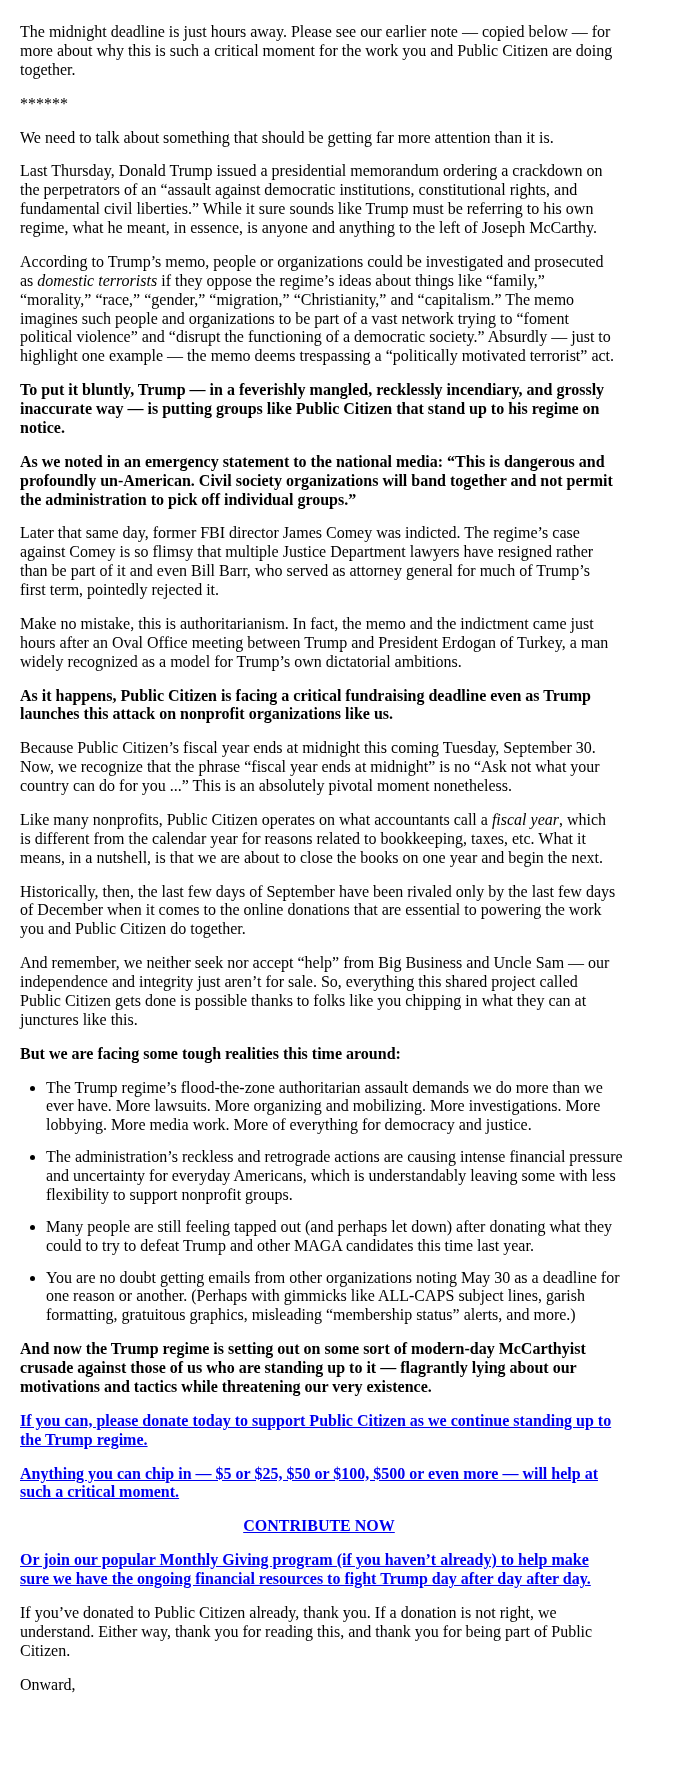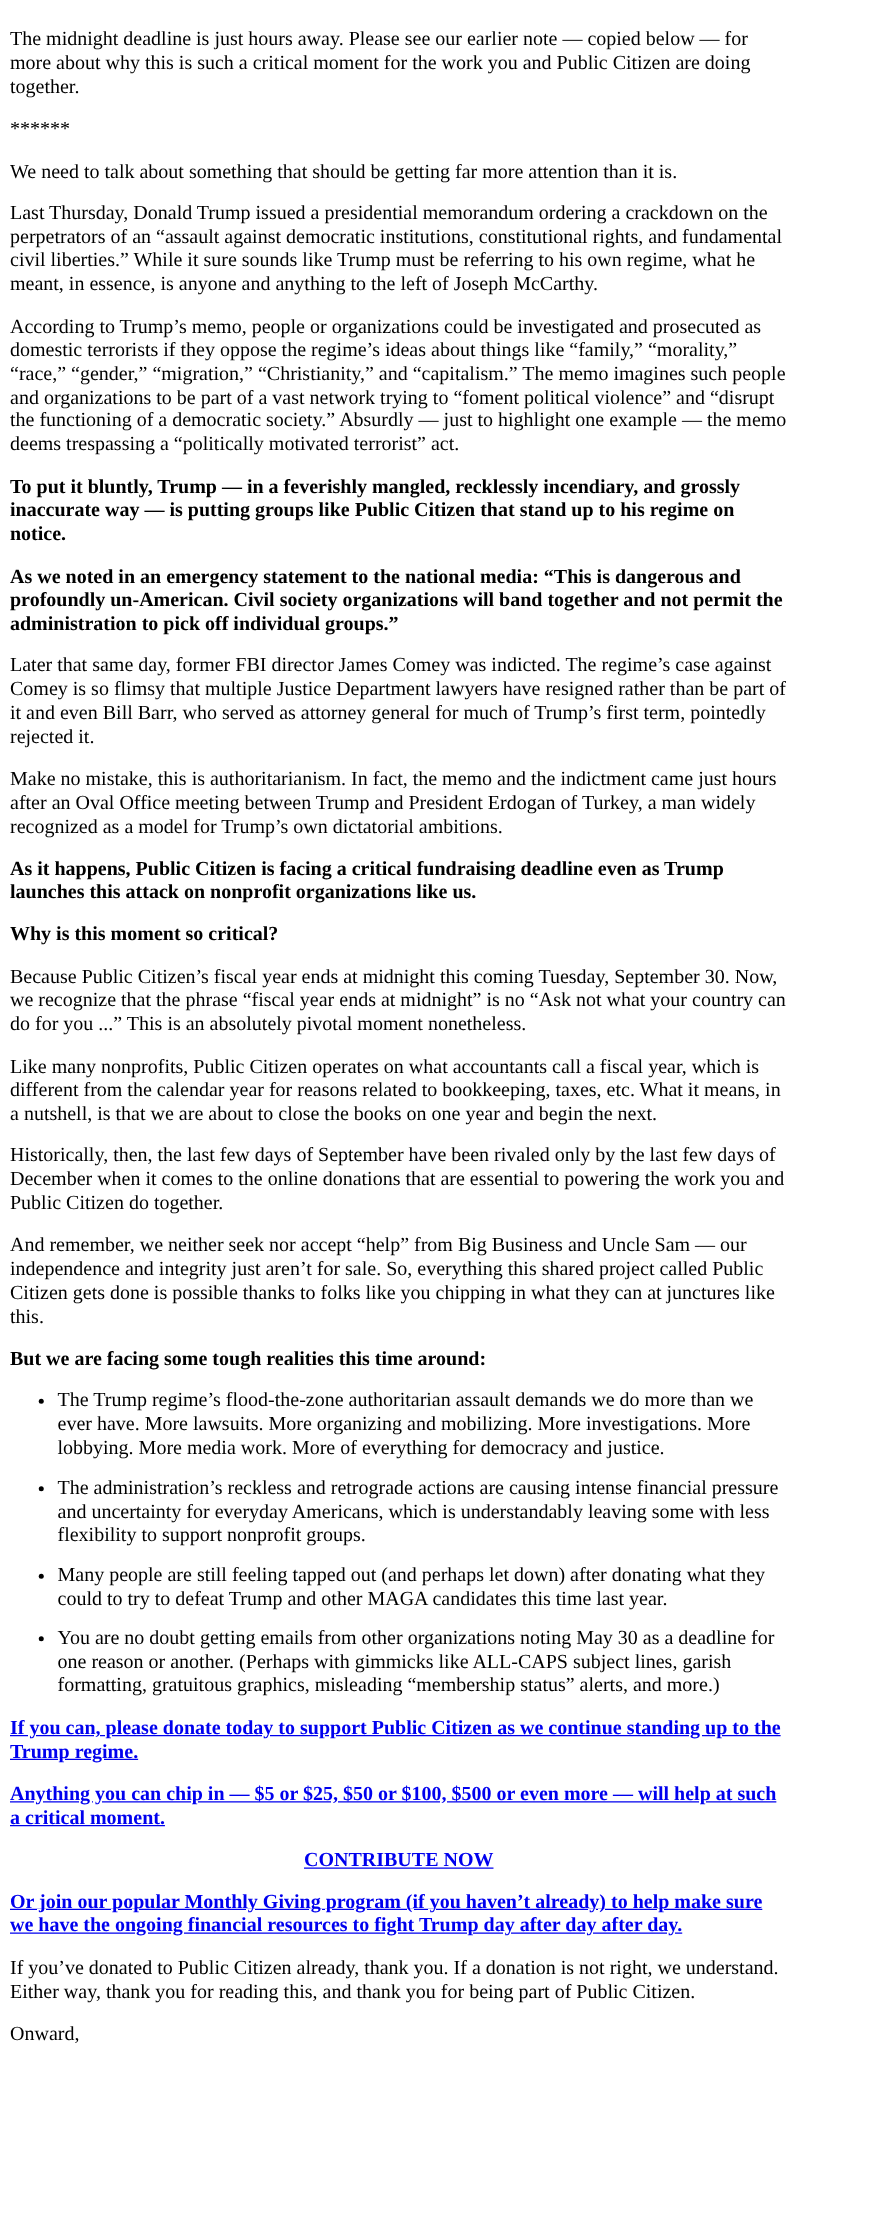--- a/index.html
+++ b/index.html
@@ -17,29 +17,30 @@
   }
   .page {
     padding: 8px 8px 16px 8px;
     box-sizing: border-box;
     width: 700px;
   }
   .email {
     max-width: 622px;
   }
   .email p {
-    margin: 15px 0;
+    margin: 15px 12px;
   }
   .email p.b {
     font-weight: bold;
   }
   .email p.center {
     text-align: center;
   }
   .email .i {
+    font-style: italic;
   }
   .email a {
     font-weight: bold;
     text-decoration: underline;
     cursor: pointer;
   }
   .email ul {
     margin: 15px 0;
     padding-left: 38px;
   }
@@ -55,32 +56,32 @@
       <p data-name="deadline-intro-paragraph"><span data-name="text-run">The midnight deadline is just hours away. Please see our earlier note — copied below — for more about why this is such a critical moment for the work you and Public Citizen are doing together.</span></p>
       <p data-name="asterisk-divider"><span data-name="text-run">******</span></p>
       <p data-name="body-paragraph"><span data-name="text-run">We need to talk about something that should be getting far more attention than it is.</span></p>
       <p data-name="body-paragraph"><span data-name="text-run">Last Thursday, Donald Trump issued a presidential memorandum ordering a crackdown on the perpetrators of an “assault against democratic institutions, constitutional rights, and fundamental civil liberties.” While it sure sounds like Trump must be referring to his own regime, what he meant, in essence, is anyone and anything to the left of Joseph McCarthy.</span></p>
       <p data-name="body-paragraph"><span data-name="text-run">According to Trump’s memo, people or organizations could be investigated and prosecuted as </span><span data-name="italic-text-run" class="i">domestic terrorists</span><span data-name="text-run"> if they oppose the regime’s ideas about things like “family,” “morality,” “race,” “gender,” “migration,” “Christianity,” and “capitalism.” The memo imagines such people and organizations to be part of a vast network trying to “foment political violence” and “disrupt the functioning of a democratic society.” Absurdly — just to highlight one example — the memo deems trespassing a “politically motivated terrorist” act.</span></p>
       <p class="b" data-name="bold-paragraph"><span data-name="text-run">To put it bluntly, Trump — in a feverishly mangled, recklessly incendiary, and grossly inaccurate way — is putting groups like Public Citizen that stand up to his regime on notice.</span></p>
       <p class="b" data-name="bold-paragraph"><span data-name="text-run">As we noted in an emergency statement to the national media: “This is dangerous and profoundly un-American. Civil society organizations will band together and not permit the administration to pick off individual groups.”</span></p>
       <p data-name="body-paragraph"><span data-name="text-run">Later that same day, former FBI director James Comey was indicted. The regime’s case against Comey is so flimsy that multiple Justice Department lawyers have resigned rather than be part of it and even Bill Barr, who served as attorney general for much of Trump’s first term, pointedly rejected it.</span></p>
       <p data-name="body-paragraph"><span data-name="text-run">Make no mistake, this is authoritarianism. In fact, the memo and the indictment came just hours after an Oval Office meeting between Trump and President Erdogan of Turkey, a man widely recognized as a model for Trump’s own dictatorial ambitions.</span></p>
       <p class="b" data-name="bold-paragraph"><span data-name="text-run">As it happens, Public Citizen is facing a critical fundraising deadline even as Trump launches this attack on nonprofit organizations like us.</span></p>
-      <p class="b" data-name="bold-paragraph"><span data-name="text-run">Why is this moment so critical?</span></p>
       <p data-name="body-paragraph"><span data-name="text-run">Because Public Citizen’s fiscal year ends at midnight this coming Tuesday, September 30. Now, we recognize that the phrase “fiscal year ends at midnight” is no “Ask not what your country can do for you ...” This is an absolutely pivotal moment nonetheless.</span></p>
       <p data-name="body-paragraph"><span data-name="text-run">Like many nonprofits, Public Citizen operates on what accountants call a </span><span data-name="italic-text-run" class="i">fiscal year</span><span data-name="text-run">, which is different from the calendar year for reasons related to bookkeeping, taxes, etc. What it means, in a nutshell, is that we are about to close the books on one year and begin the next.</span></p>
       <p data-name="body-paragraph"><span data-name="text-run">Historically, then, the last few days of September have been rivaled only by the last few days of December when it comes to the online donations that are essential to powering the work you and Public Citizen do together.</span></p>
       <p data-name="body-paragraph"><span data-name="text-run">And remember, we neither seek nor accept “help” from Big Business and Uncle Sam — our independence and integrity just aren’t for sale. So, everything this shared project called Public Citizen gets done is possible thanks to folks like you chipping in what they can at junctures like this.</span></p>
       <p class="b" data-name="bold-paragraph"><span data-name="text-run">But we are facing some tough realities this time around:</span></p>
       <ul data-name="tough-realities-list">
         <li data-name="bullet-item"><span data-name="text-run">The Trump regime’s flood-the-zone authoritarian assault demands we do more than we ever have. More lawsuits. More organizing and mobilizing. More investigations. More lobbying. More media work. More of everything for democracy and justice.</span></li>
         <li data-name="bullet-item"><span data-name="text-run">The administration’s reckless and retrograde actions are causing intense financial pressure and uncertainty for everyday Americans, which is understandably leaving some with less flexibility to support nonprofit groups.</span></li>
         <li data-name="bullet-item"><span data-name="text-run">Many people are still feeling tapped out (and perhaps let down) after donating what they could to try to defeat Trump and other MAGA candidates this time last year.</span></li>
         <li data-name="bullet-item"><span data-name="text-run">You are no doubt getting emails from other organizations noting May 30 as a deadline for one reason or another. (Perhaps with gimmicks like ALL-CAPS subject lines, garish formatting, gratuitous graphics, misleading “membership status” alerts, and more.)</span></li>
       </ul>
+      <p class="b" data-name="bold-paragraph"><span data-name="text-run">And now the Trump regime is setting out on some sort of modern-day McCarthyist crusade against those of us who are standing up to it — flagrantly lying about our motivations and tactics while threatening our very existence.</span></p>
       <p data-name="donate-today-link-paragraph"><a href="#" data-name="donate-today-link" style="color: rgb(0, 0, 238);"><span data-name="text-run">If you can, please donate today to support Public Citizen as we continue standing up to the Trump regime.</span></a></p>
       <p data-name="chip-in-amounts-link-paragraph"><a href="#" data-name="chip-in-amounts-link" style="color: rgb(0, 0, 238);"><span data-name="text-run">Anything you can chip in — $5 or $25, $50 or $100, $500 or even more — will help at such a critical moment.</span></a></p>
       <p class="center" data-name="contribute-now-link-paragraph"><a href="#" data-name="contribute-now-link" style="color: rgb(0, 0, 238);"><span data-name="text-run">CONTRIBUTE NOW</span></a></p>
       <p data-name="monthly-giving-link-paragraph"><a href="#" data-name="monthly-giving-link" style="color: rgb(0, 0, 238);"><span data-name="text-run">Or join our popular Monthly Giving program (if you haven’t already) to help make sure we have the ongoing financial resources to fight Trump day after day after day.</span></a></p>
       <p data-name="body-paragraph"><span data-name="text-run">If you’ve donated to Public Citizen already, thank you. If a donation is not right, we understand. Either way, thank you for reading this, and thank you for being part of Public Citizen.</span></p>
       <p data-name="body-paragraph"><span data-name="text-run">Onward,</span></p>
     </div>
 
 </div>
 

